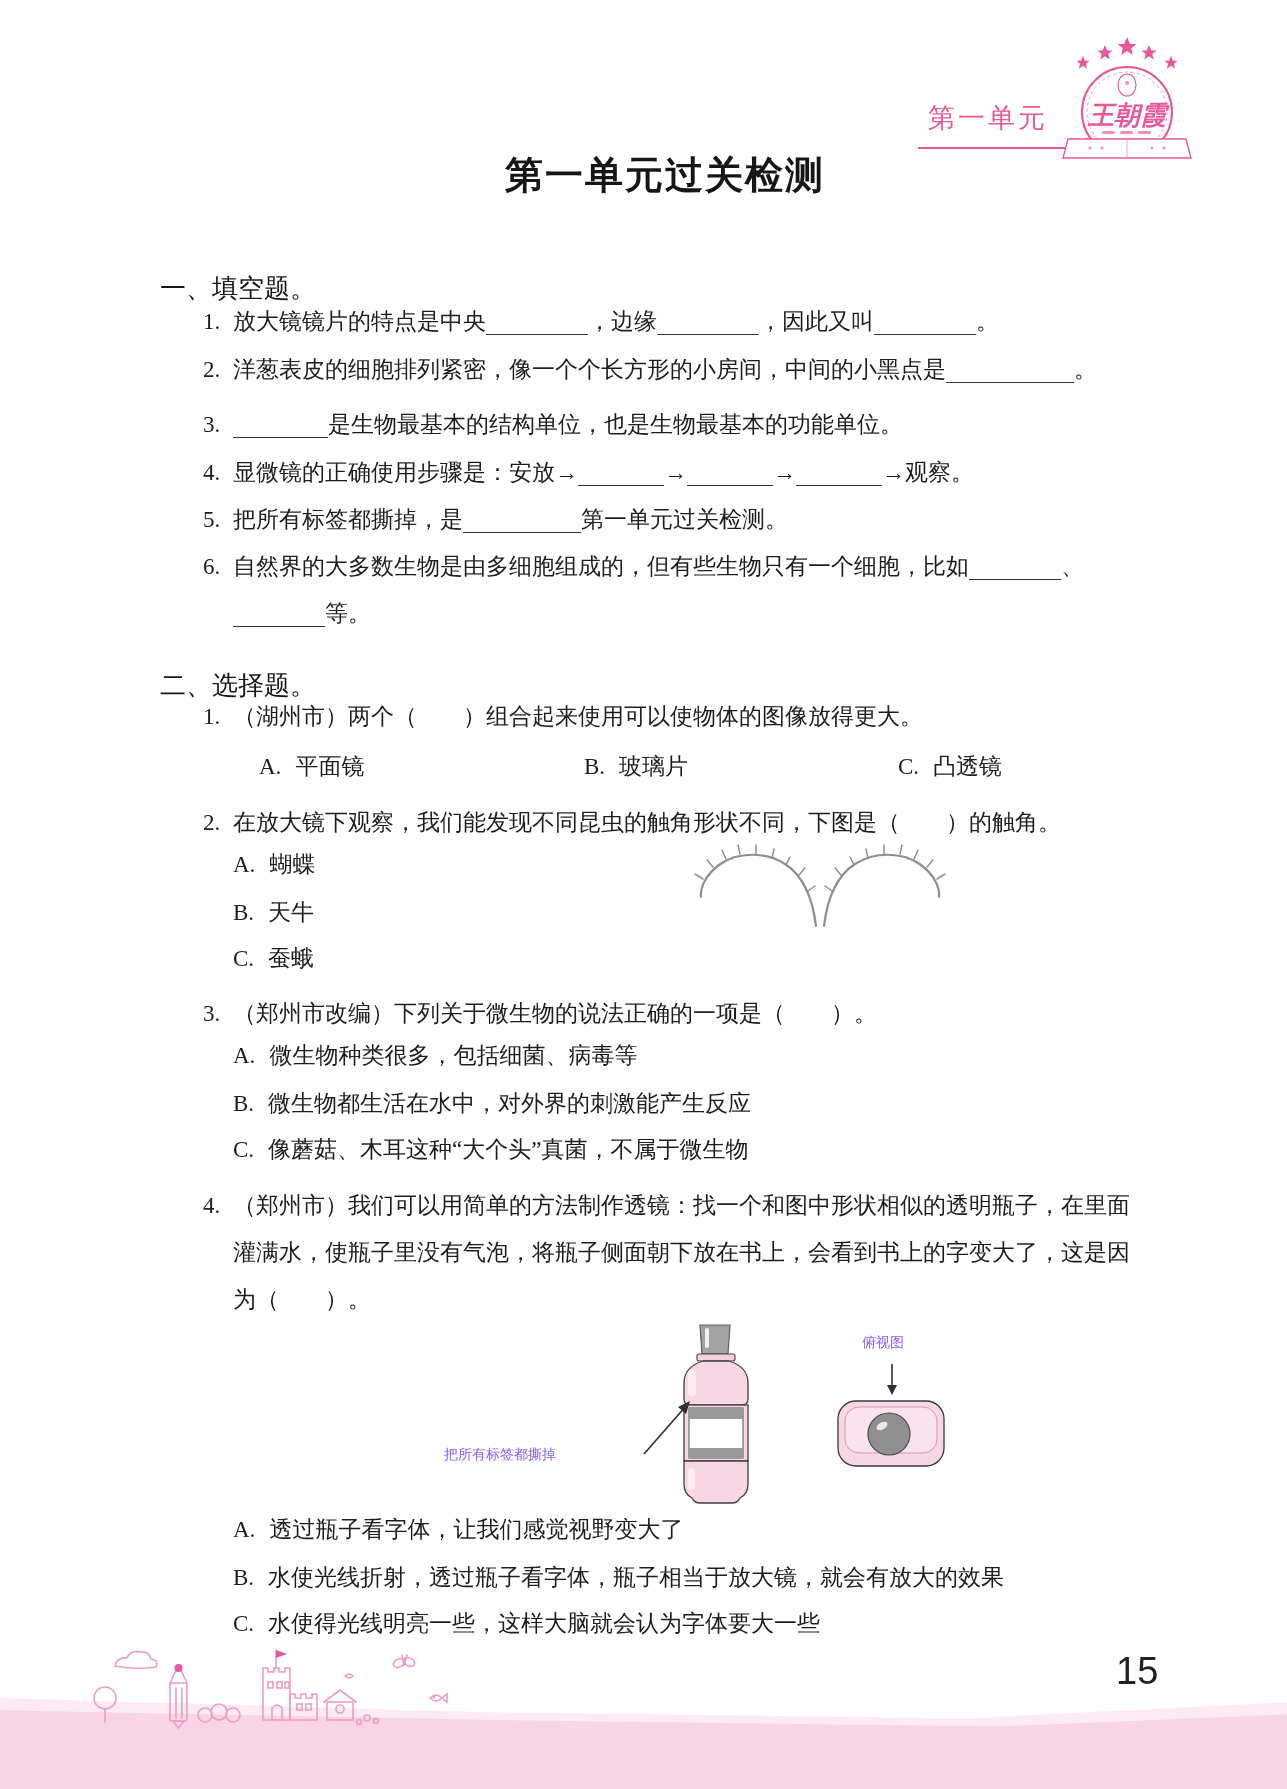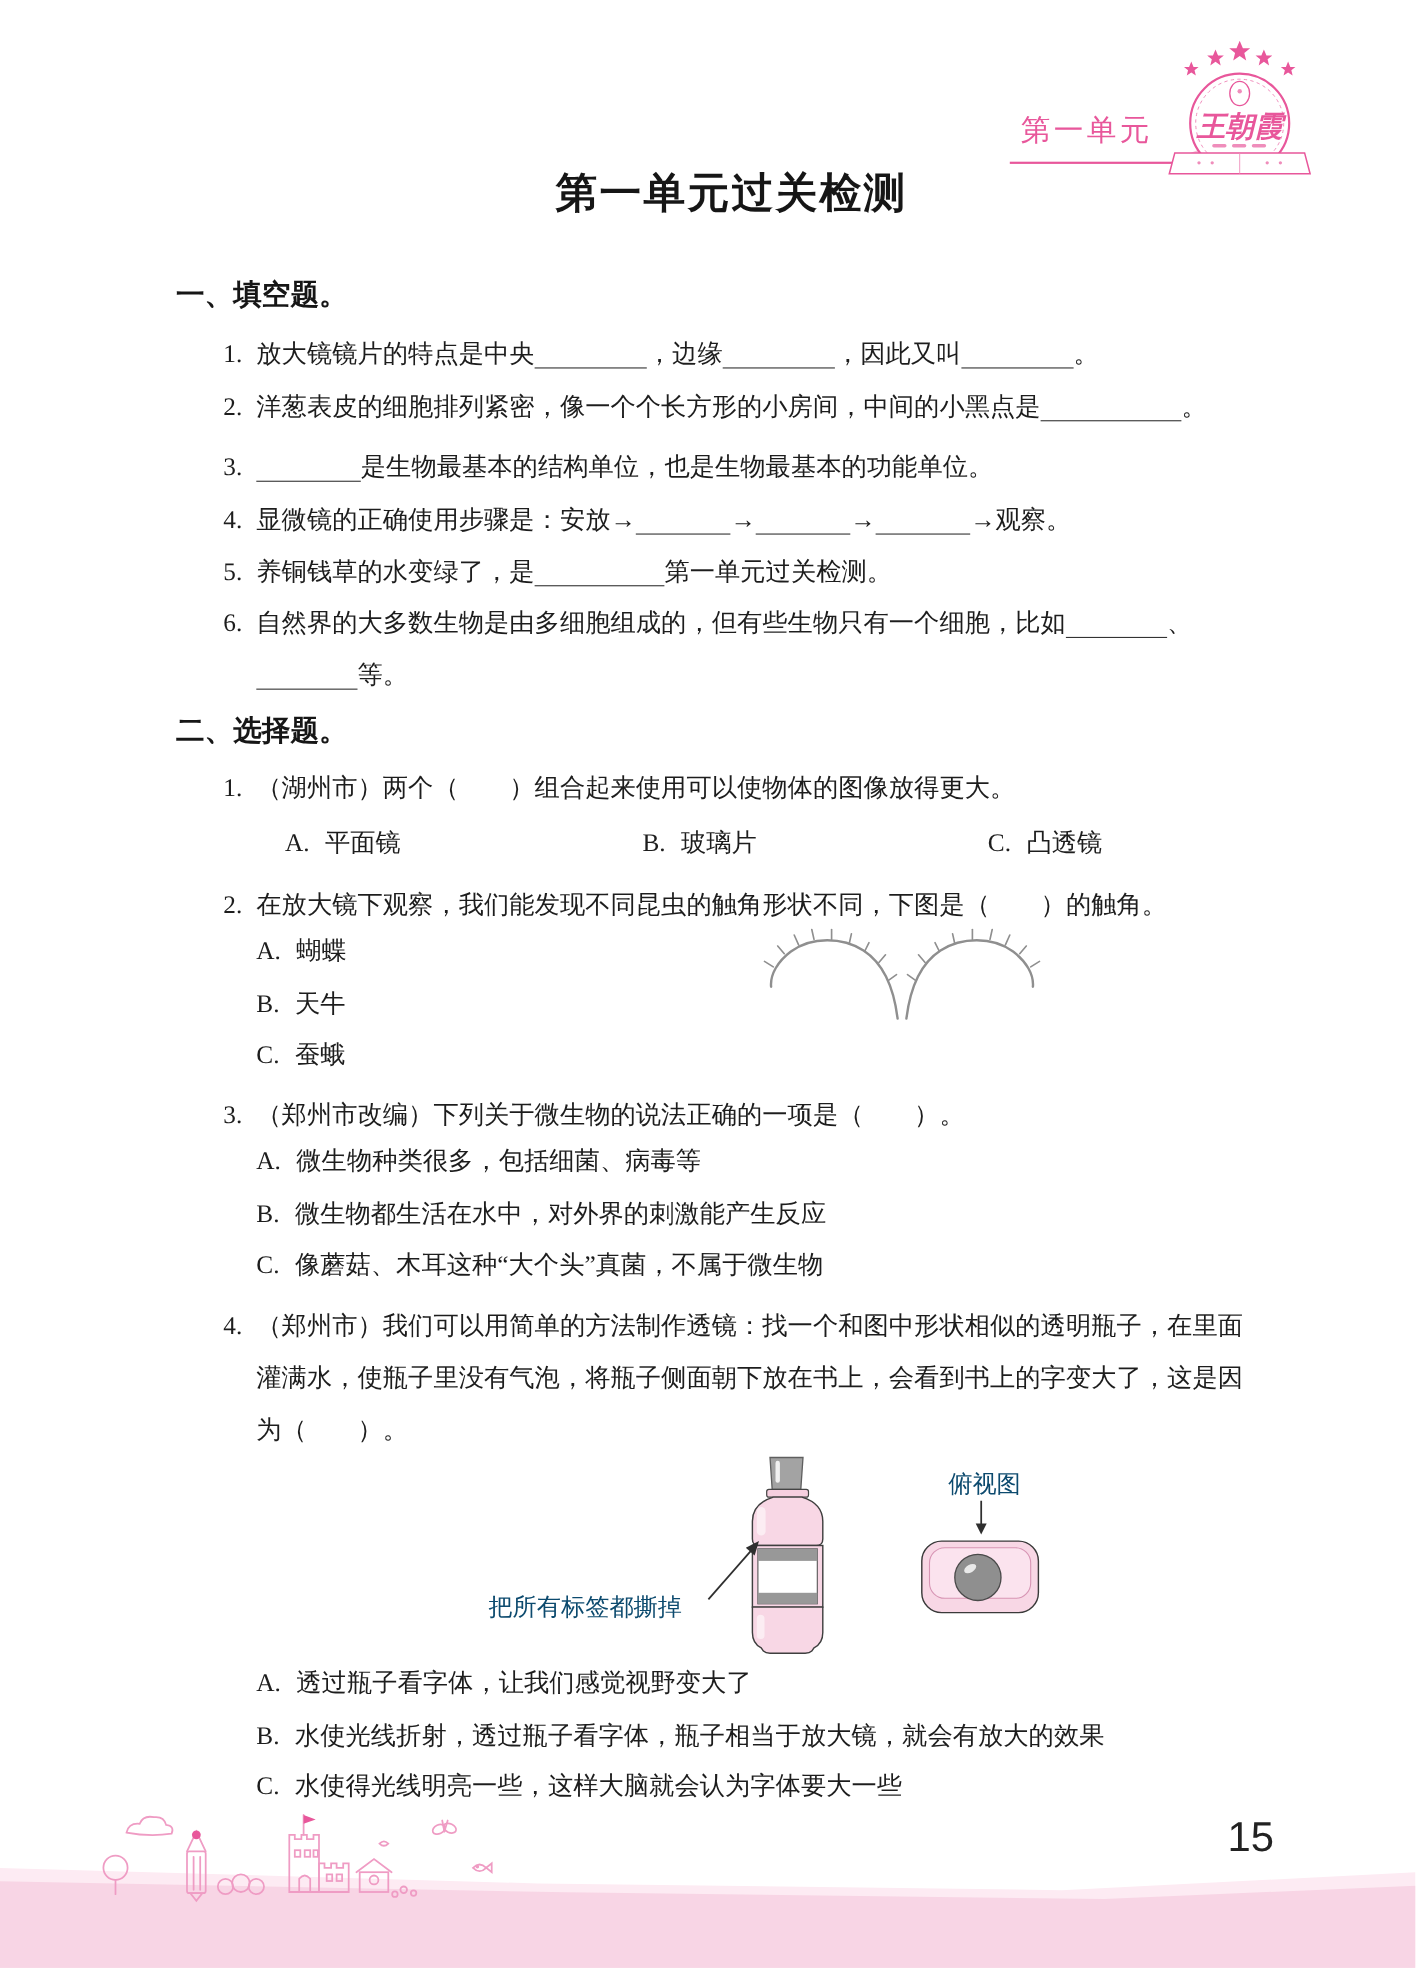--- a/index.html
+++ b/index.html
@@ -11,35 +11,35 @@
             font-size:27px;color:#e8579b;letter-spacing:3px;}
   #unit-underline{left:918px;top:147px;width:237px;height:2px;background:#e8579b;}
   #unit-swoosh{left:1040px;top:131px;width:114px;height:15px;background:#f6c3d9;
                clip-path:polygon(22% 100%,55% 0,100% 0,100% 100%);}
   #brand-logo{left:1050px;top:36px;width:154px;height:132px;}
   
   #page-title{left:160px;top:150px;width:1010px;text-align:center;
               font-family:"Liberation Sans",sans-serif;font-weight:700;font-size:38px;
               letter-spacing:2px;color:#161616;}
   
-  .sec-head{left:160px;font-family:"Liberation Sans",sans-serif;font-weight:700;
-            font-size:26px;color:#161616;}
+  .sec-head{left:160px;font-family:"Liberation Sans",sans-serif;font-weight:400;
+            font-size:26px;color:#161616;margin-top:21px;}
   .q{left:203px;width:932px;display:flex;line-height:47px;font-size:23px;}
   .qnum{flex:0 0 30px;}
   .qtext{flex:1;}
   .blank{display:inline-block;height:10px;border-bottom:1.6px solid #333;margin-bottom:-6px;width:102px;}
   .bw86{width:86px;} .bw92{width:92px;} .bw95{width:95px;} .bw118{width:118px;} .bw128{width:128px;}
   .opt{left:233px;font-size:23px;line-height:34px;}
   .olabel{margin-right:14px;}
   #s2q1-opts{left:233px;top:751px;width:900px;height:36px;}
   #s2q1-opts .col0{position:absolute;left:0;}
   #s2q1-opts .col1{position:absolute;left:325px;}
   #s2q1-opts .col2{position:absolute;left:639px;}
   
-  .fig-label{font-size:22px;color:#0c4a6e;}
+  .fig-label{font-size:14px;color:#8b5cf6;}
   
   #page-number{left:1116px;top:1650px;font-family:"Liberation Sans",sans-serif;
                font-size:38px;color:#222;}
   #wave-back{left:0;top:1688px;width:1287px;height:101px;background:#fdebf3;
              clip-path:polygon(0 10%,38% 24%,75% 30%,100% 14%,100% 100%,0 100%);}
   #wave-front{left:0;top:1688px;width:1287px;height:101px;background:#f8d5e5;
               clip-path:polygon(0 22%,40% 32%,78% 38%,100% 26%,100% 100%,0 100%);}
 </style>
 </head>
 <body>
@@ -98,21 +98,21 @@
   <span class="qtext"><span class="blank bw95"></span><span>是生物最基本的结构单位，也是生物最基本的功能单位。</span></span>
 </div>
 
 <div class="abs q" style="top:449px">
   <span class="qnum">4.</span>
   <span class="qtext"><span>显微镜的正确使用步骤是：安放→</span><span class="blank bw86"></span><span>→</span><span class="blank bw86"></span><span>→</span><span class="blank bw86"></span><span>→观察。</span></span>
 </div>
 
 <div class="abs q" style="top:496px">
   <span class="qnum">5.</span>
-  <span class="qtext"><span>养铜钱草的水变绿了，是</span><span class="blank bw118"></span><span>第一单元过关检测。</span></span>
+  <span class="qtext"><span>把所有标签都撕掉，是</span><span class="blank bw118"></span><span>第一单元过关检测。</span></span>
 </div>
 
 <div class="abs q" style="top:543px">
   <span class="qnum">6.</span>
   <span class="qtext"><span>自然界的大多数生物是由多细胞组成的，但有些生物只有一个细胞，比如</span><span class="blank bw92"></span><span>、</span><span class="blank bw92"></span><span>等。</span></span>
 </div>
 
 <div class="abs sec-head" style="top:647px">二、选择题。</div>
 
 <div class="abs q" style="top:693px">

